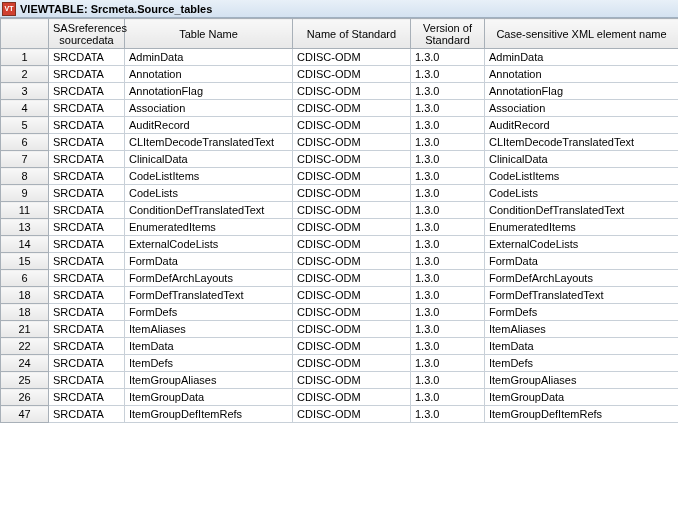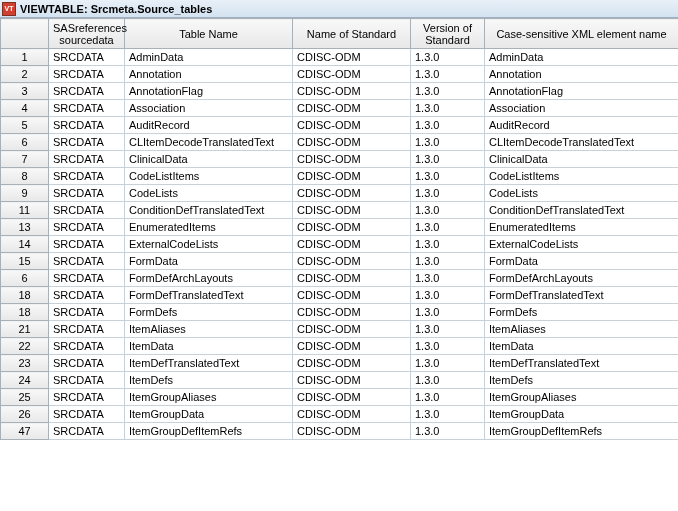--- a/index.html
+++ b/index.html
@@ -240,28 +240,20 @@
         </tr>
         <tr>
           <td class="rownum">22</td>
           <td class="c-src">SRCDATA</td>
           <td class="c-tbl">ItemData</td>
           <td class="c-std">CDISC-ODM</td>
           <td class="c-ver">1.3.0</td>
           <td class="c-xml">ItemData</td>
         </tr>
         <tr>
-          <td class="rownum">23</td>
-          <td class="c-src">SRCDATA</td>
-          <td class="c-tbl">ItemDefTranslatedText</td>
-          <td class="c-std">CDISC-ODM</td>
-          <td class="c-ver">1.3.0</td>
-          <td class="c-xml">ItemDefTranslatedText</td>
-        </tr>
-        <tr>
           <td class="rownum">24</td>
           <td class="c-src">SRCDATA</td>
           <td class="c-tbl">ItemDefs</td>
           <td class="c-std">CDISC-ODM</td>
           <td class="c-ver">1.3.0</td>
           <td class="c-xml">ItemDefs</td>
         </tr>
         <tr>
           <td class="rownum">25</td>
           <td class="c-src">SRCDATA</td>

